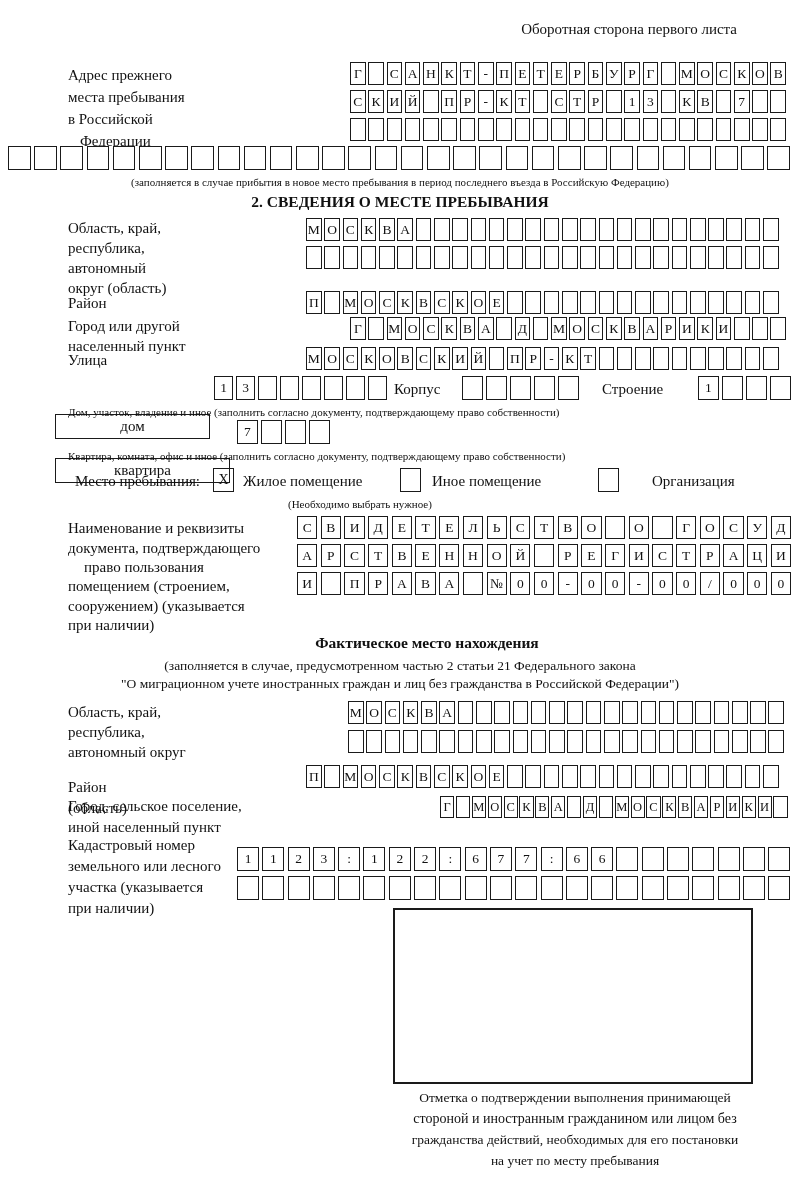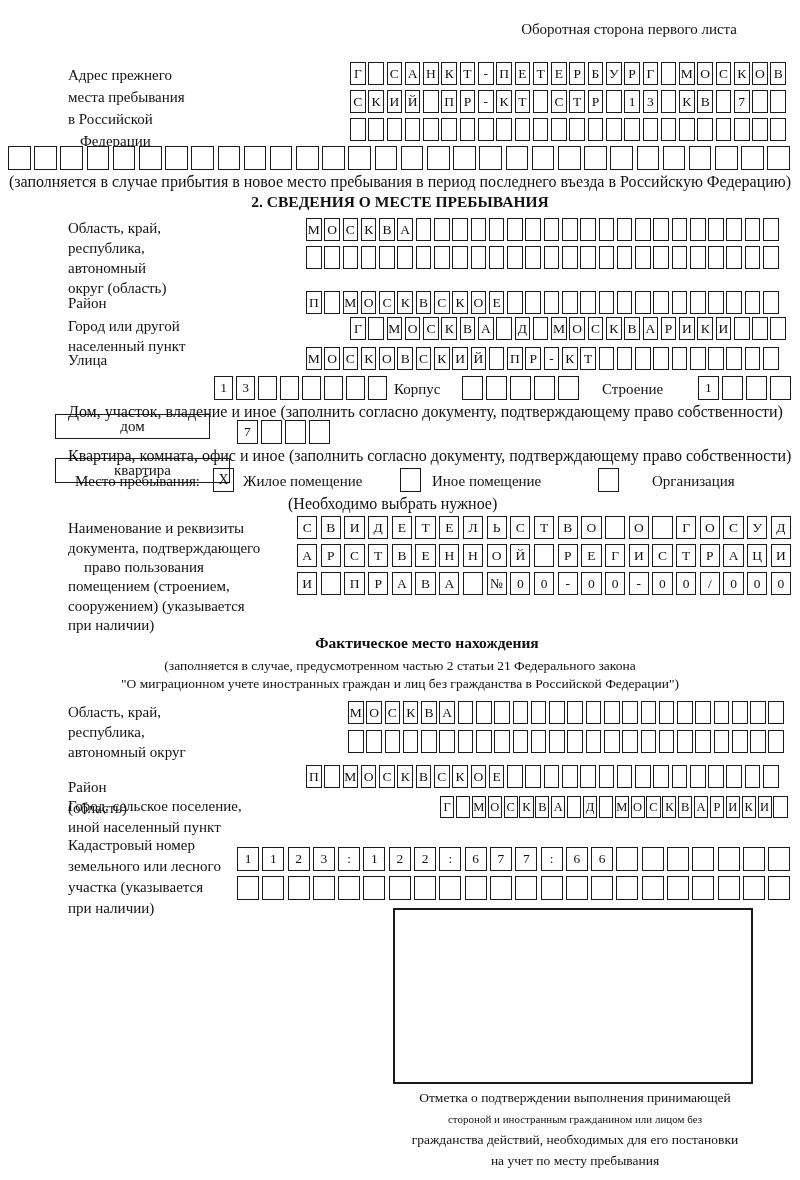--- a/index.html
+++ b/index.html
@@ -1,19 +1,19 @@
 <!DOCTYPE html>
 <html><head>
 <meta charset="utf-8">
 <style>
   html,body{margin:0;padding:0;background:#fff;}
   .page{position:relative;width:800px;height:1180px;background:#fff;overflow:hidden;
         font-family:"Liberation Serif","DejaVu Serif",serif;color:#111;}
   .lbl{position:absolute;font-size:15px;white-space:nowrap;line-height:18px;}
-  .cap{position:absolute;font-size:16px;white-space:nowrap;line-height:16px;}
+  .cap{position:absolute;font-size:11px;white-space:nowrap;line-height:16px;}
   .ctr{left:0;width:800px;text-align:center;white-space:nowrap;}
   .ttl{position:absolute;font-weight:bold;font-size:15.5px;}
   .cellrow{position:absolute;display:flex;}
   .cell{box-sizing:border-box;border:1.6px solid #1a1a1a;background:#fff;flex:none;
         display:flex;align-items:center;justify-content:center;
         font-size:13.5px;line-height:1;overflow:hidden;}
   .c18 .cell{width:15.6px;height:23px;margin-right:2.7px;}
   .c26 .cell{width:22.6px;height:24px;margin-right:3.6px;}
   .c22 .cell{width:19px;height:24px;margin-right:3px;}
   .c24 .cell{width:20.5px;height:24px;margin-right:3.5px;}
@@ -591,17 +591,17 @@
       <span class="cell"></span>
       <span class="cell"></span>
       <span class="cell"></span>
       <span class="cell"></span>
       <span class="cell"></span>
       <span class="cell"></span>
     </div>
 
   <div class="bigbox" style="top:908px;left:393px;width:360px;height:176px;"></div>
   <div class="cap" style="top:1090px;left:370px;width:410px;text-align:center;font-size:13.5px;">Отметка о подтверждении выполнения принимающей</div>
-  <div class="cap" style="top:1111px;left:370px;width:410px;text-align:center;font-size:11px;">стороной и иностранным гражданином или лицом без</div>
+  <div class="cap" style="top:1111px;left:370px;width:410px;text-align:center;font-size:14px;">стороной и иностранным гражданином или лицом без</div>
   <div class="cap" style="top:1132px;left:370px;width:410px;text-align:center;font-size:13.5px;">гражданства действий, необходимых для его постановки</div>
   <div class="cap" style="top:1153px;left:370px;width:410px;text-align:center;font-size:13.5px;">на учет по месту пребывания</div>
 
 </div>
 
 </body></html>

